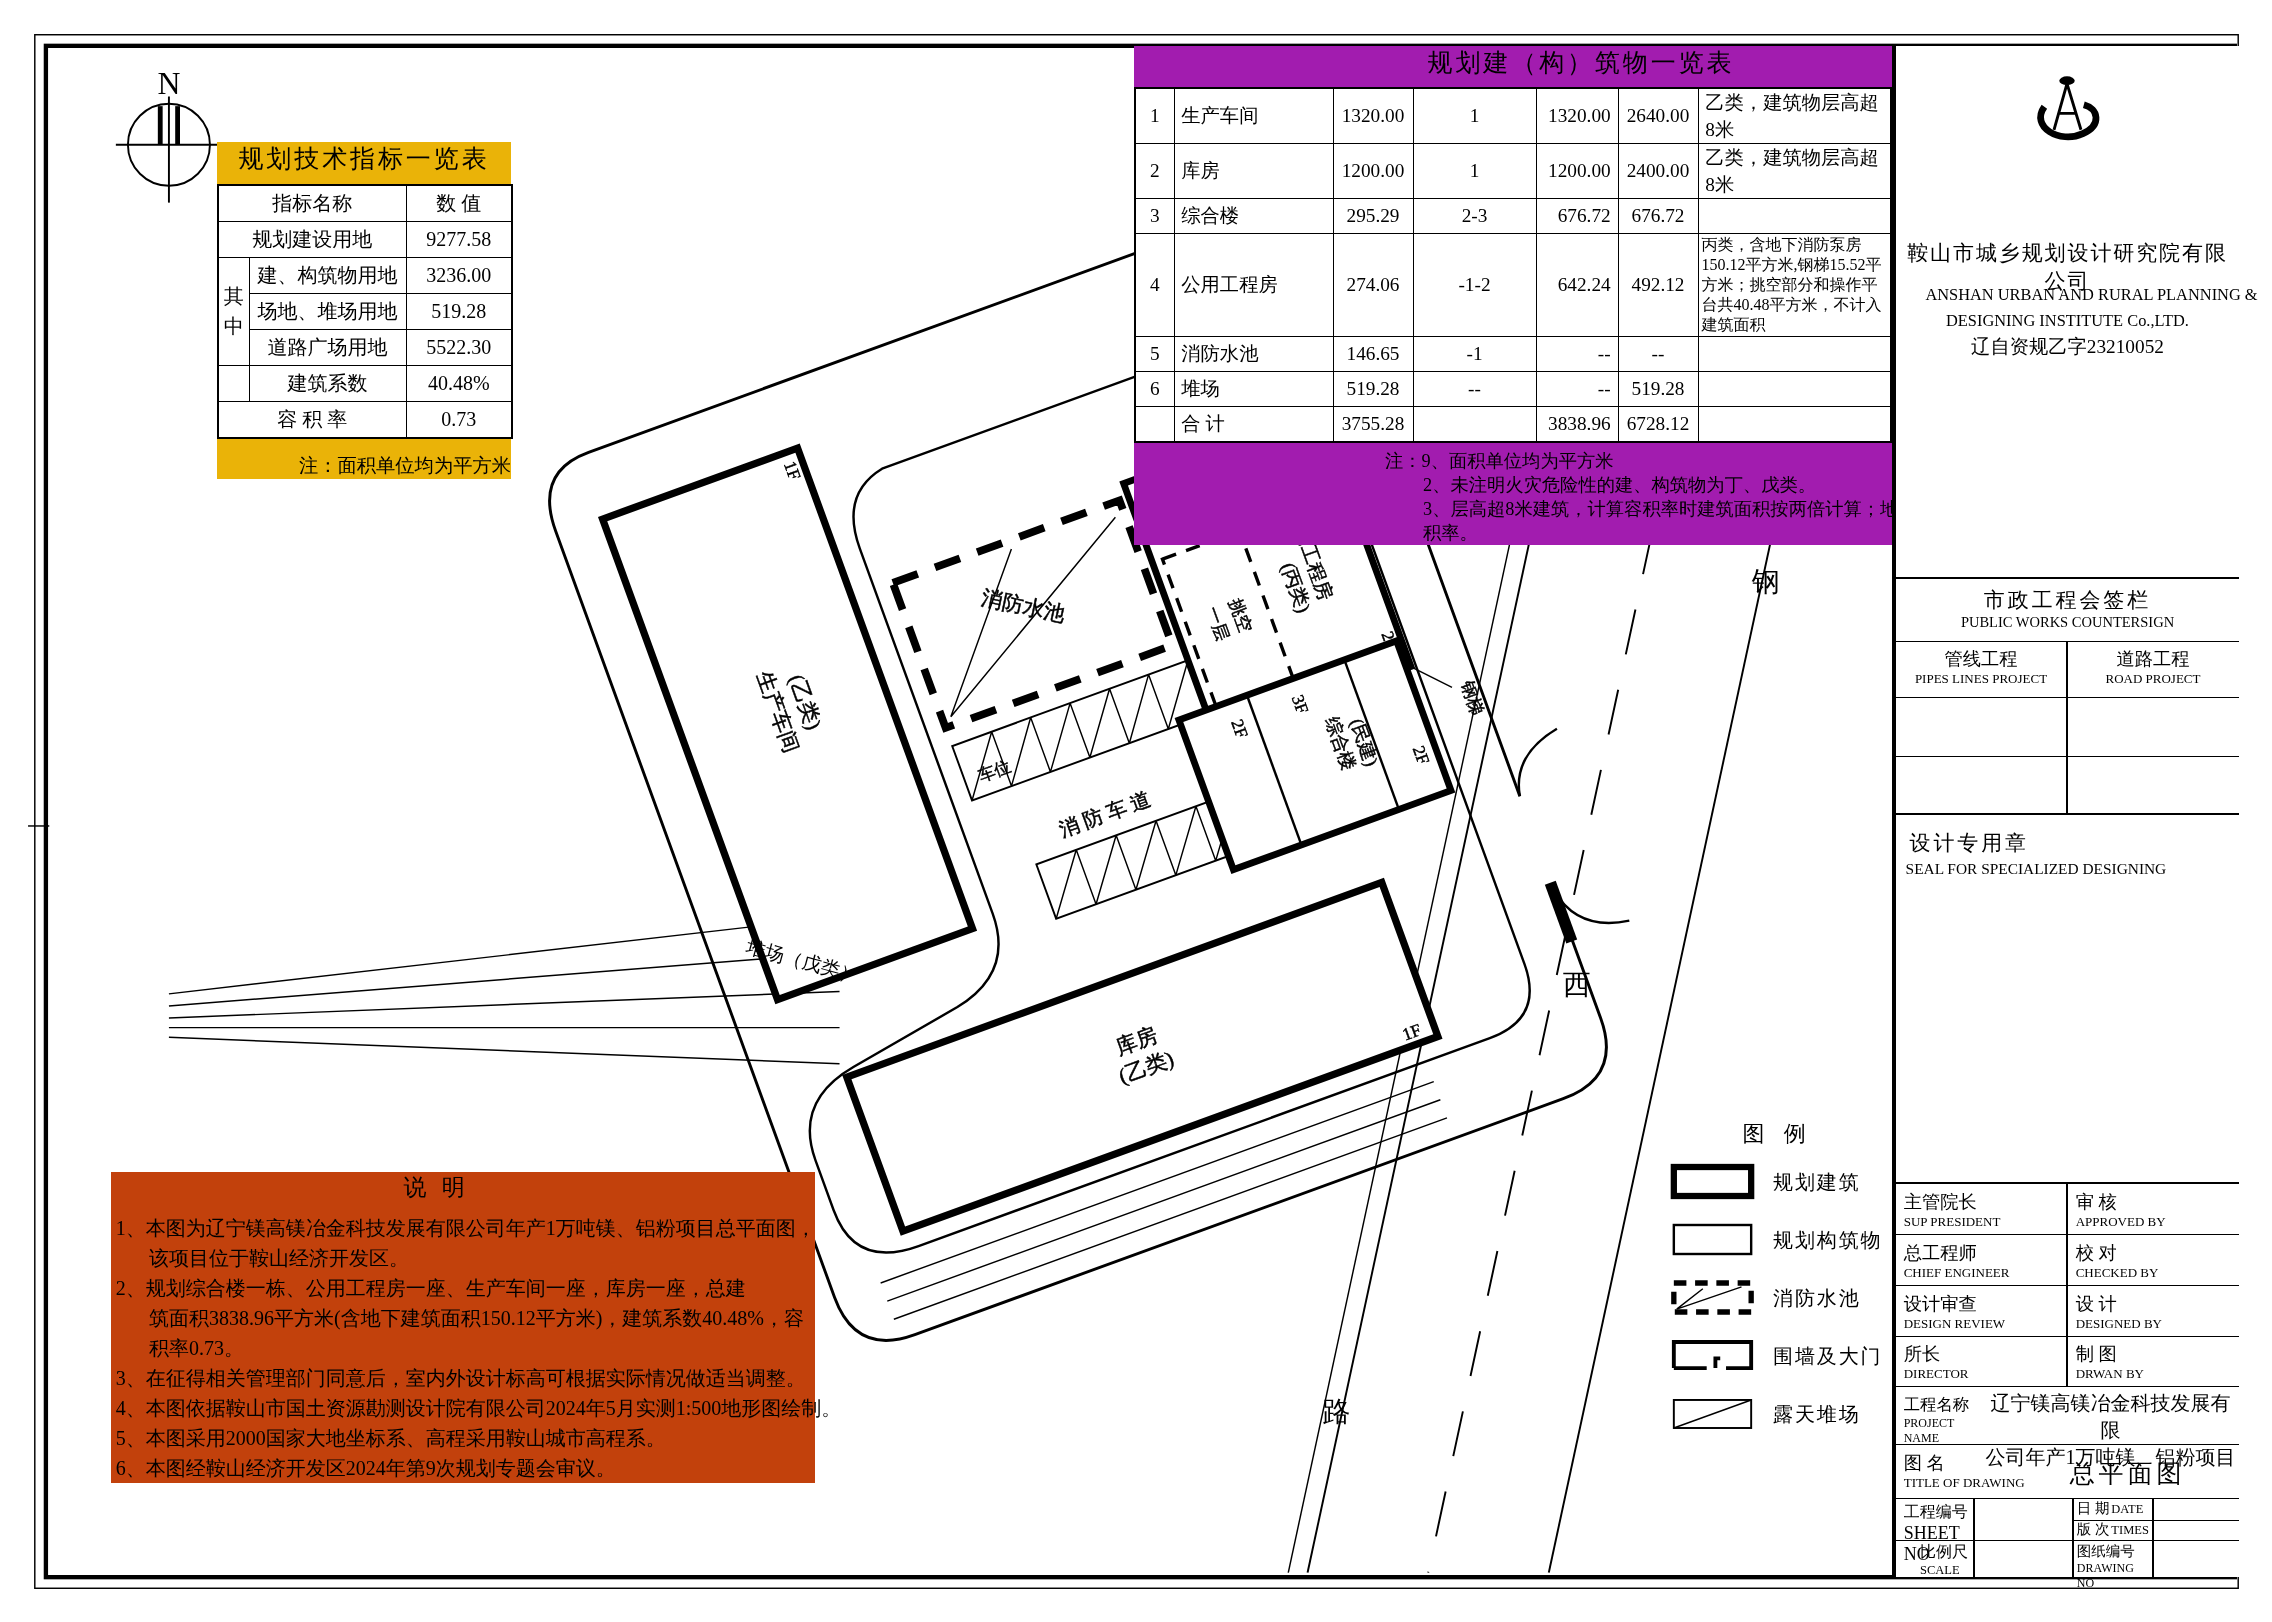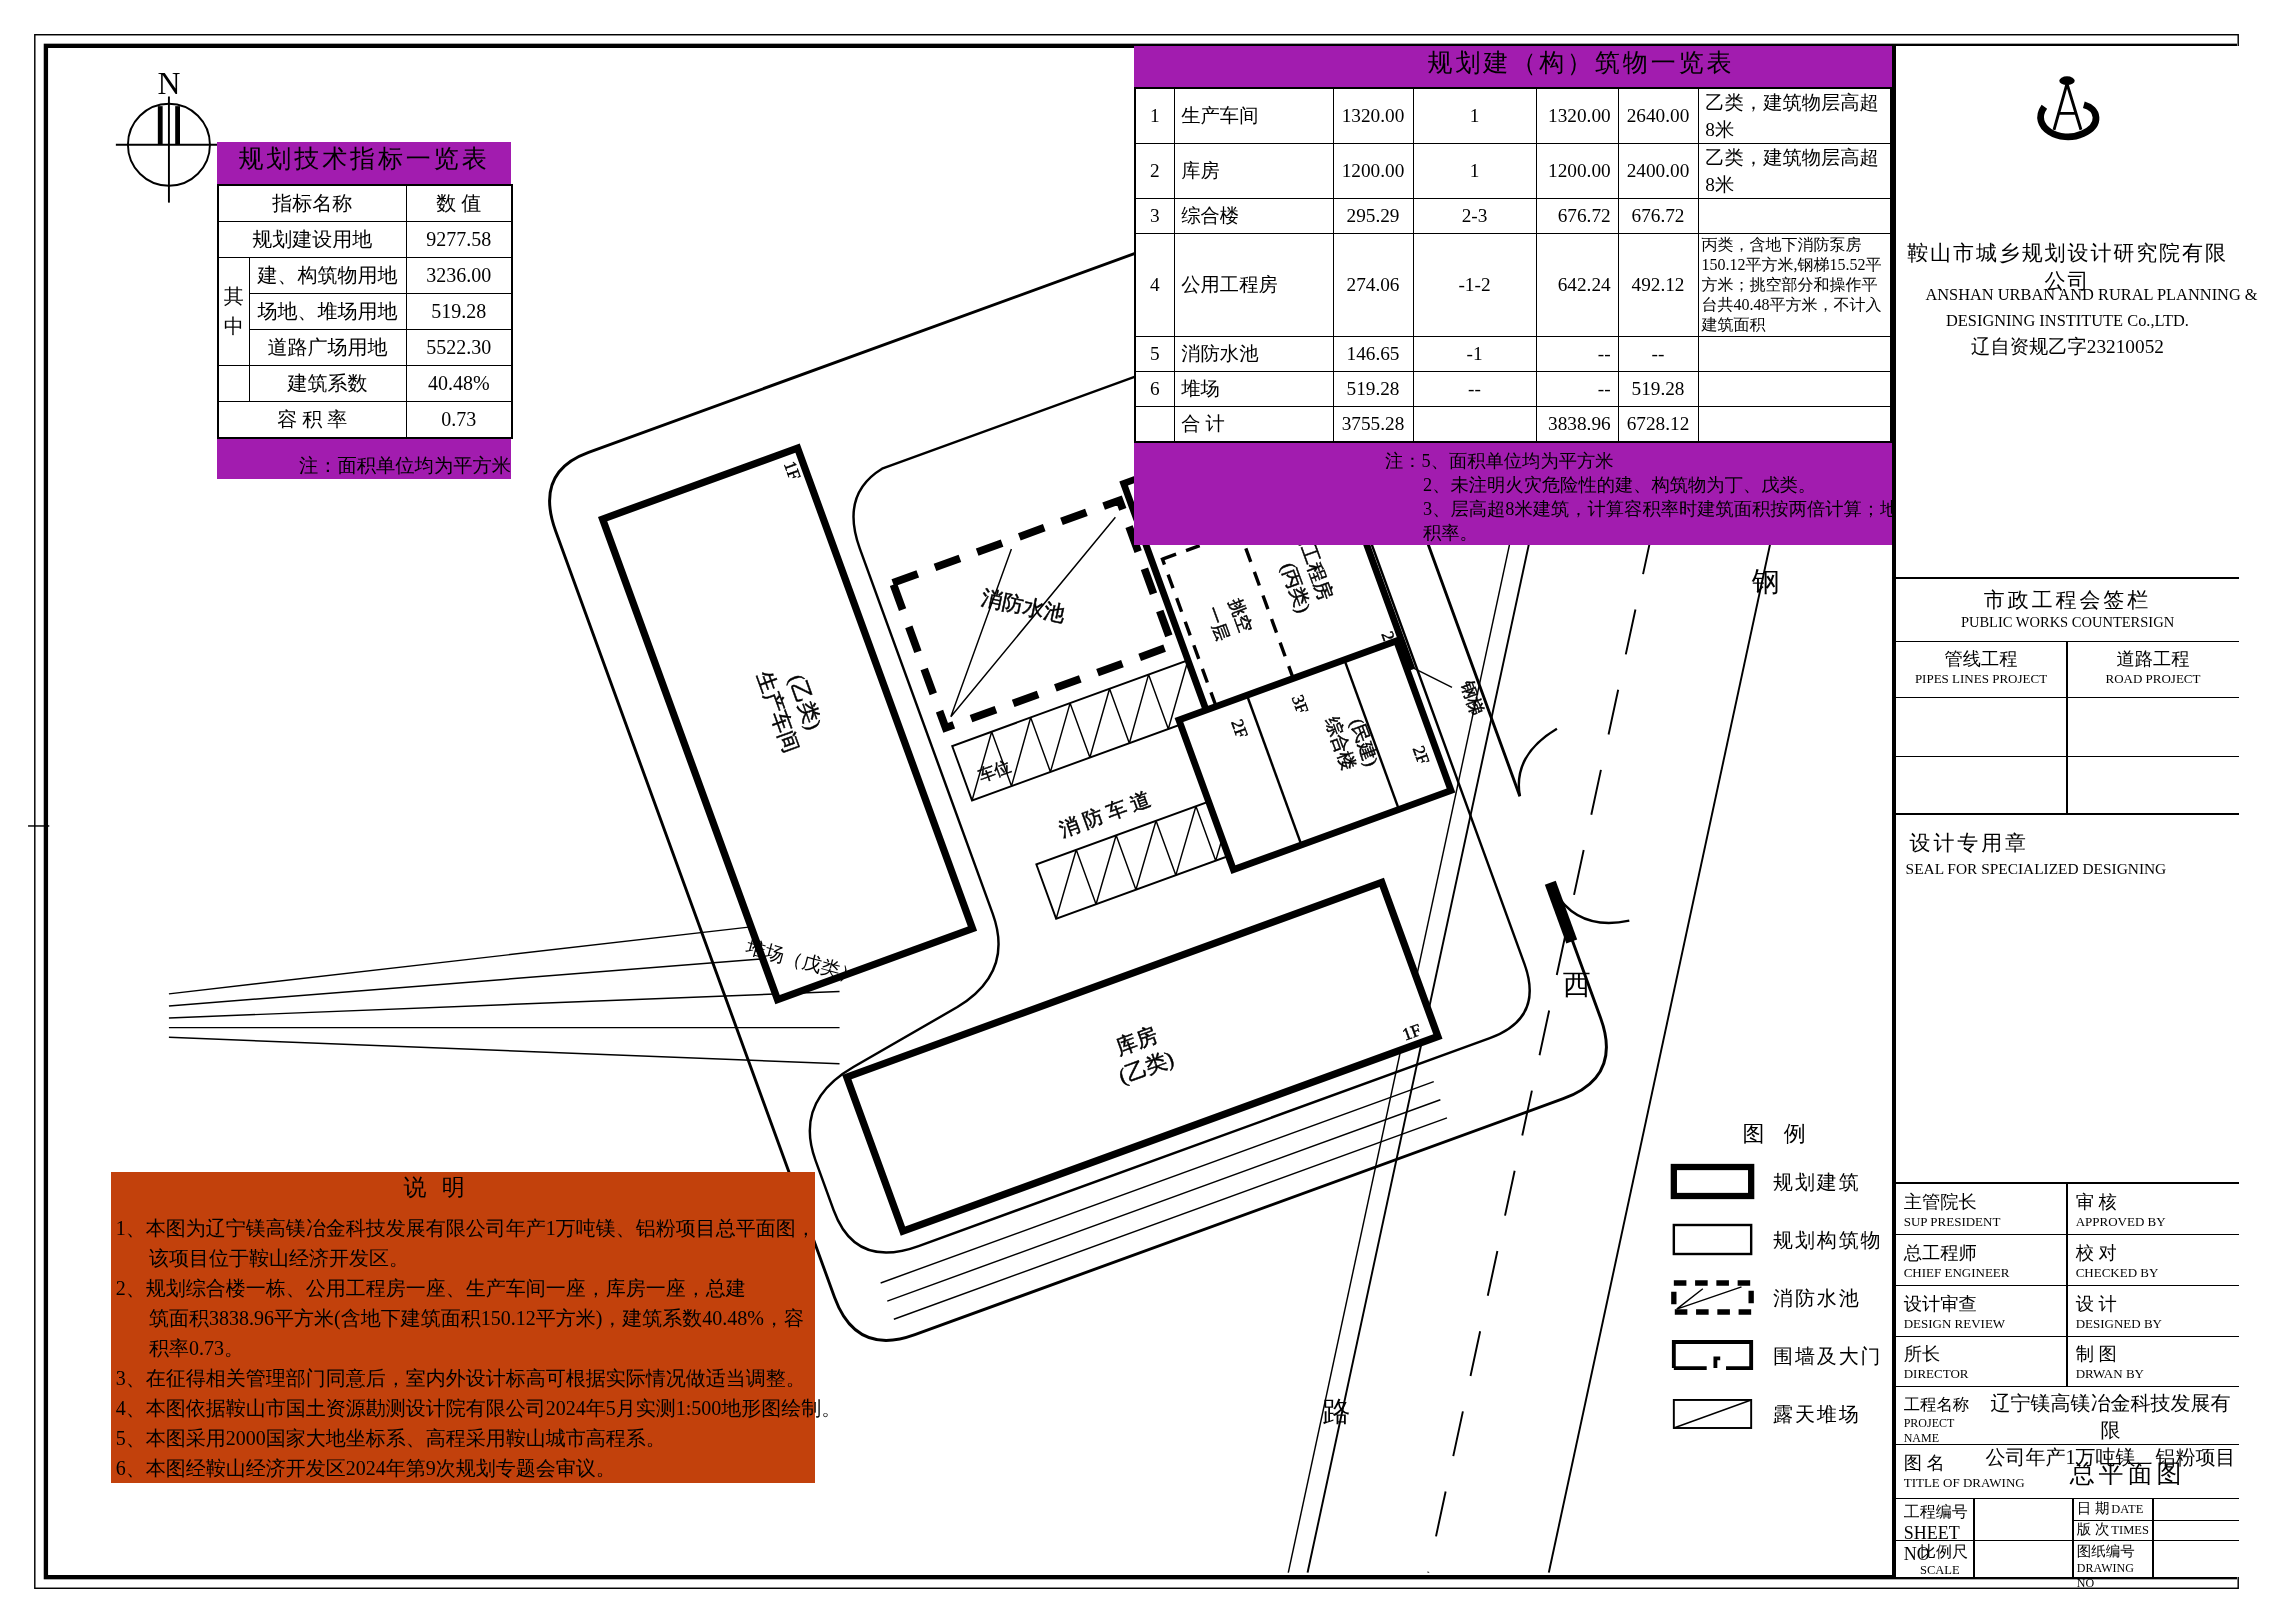--- a/index.html
+++ b/index.html
@@ -142,21 +142,21 @@
     <g stroke="#000" fill="none">
       <text x="350" y="195" font-size="66" text-anchor="middle" stroke="none" fill="#000">N</text>
       <circle cx="350" cy="300" r="85" stroke-width="4"></circle>
       <line x1="350" y1="200" x2="350" y2="420" stroke-width="4"></line>
       <line x1="240" y1="300" x2="465" y2="300" stroke-width="4"></line>
       <line x1="332" y1="220" x2="332" y2="300" stroke-width="10"></line>
       <line x1="368" y1="220" x2="368" y2="300" stroke-width="10"></line>
     </g>
   </svg>
 
-  <div class="abs" style="left:217px;top:142px;width:294px;background:#a21caf;">
+  <div class="abs" style="left:217px;top:142px;width:294px;background:#eab308;">
     <div class="title-cn">规划技术指标一览表</div>
     <table class="ttable" style="margin-top:8.7px;">
       <colgroup>
           <col style="width:31px">
           <col style="width:157px">
           <col style="width:106px">
         </colgroup>
       <tbody>
           <tr>
             <td colspan="2">指标名称</td>
@@ -265,21 +265,21 @@
         <td class="nm">合  计</td>
         <td>3755.28</td>
         <td></td>
         <td class="ar">3838.96</td>
         <td>6728.12</td>
         <td></td>
       </tr>
     </tbody>
       </table>
     <div style="margin-top:6.8px;padding-left:251px;font-size:18.3px;line-height:24px;">
-      <div>注：5、面积单位均为平方米</div>
+      <div>注：9、面积单位均为平方米</div>
       <div style="padding-left:38px;">2、未注明火灾危险性的建、构筑物为丁、戊类。</div>
       <div style="padding-left:38px;">3、层高超8米建筑，计算容积率时建筑面积按两倍计算；地下建筑不计入容积率。</div>
     </div>
   </div>
 
   <div class="abs" style="left:111px;top:1172px;width:704px;background:#c2410c;">
     <div style="font-size:23px;text-align:center;width:651px;letter-spacing:4.8px;">说    明</div>
     <div style="margin-top:9.6px;">
       <div class="noteline num">1、本图为辽宁镁高镁冶金科技发展有限公司年产1万吨镁、铝粉项目总平面图，</div>
       <div class="noteline ind">该项目位于鞍山经济开发区。</div>

